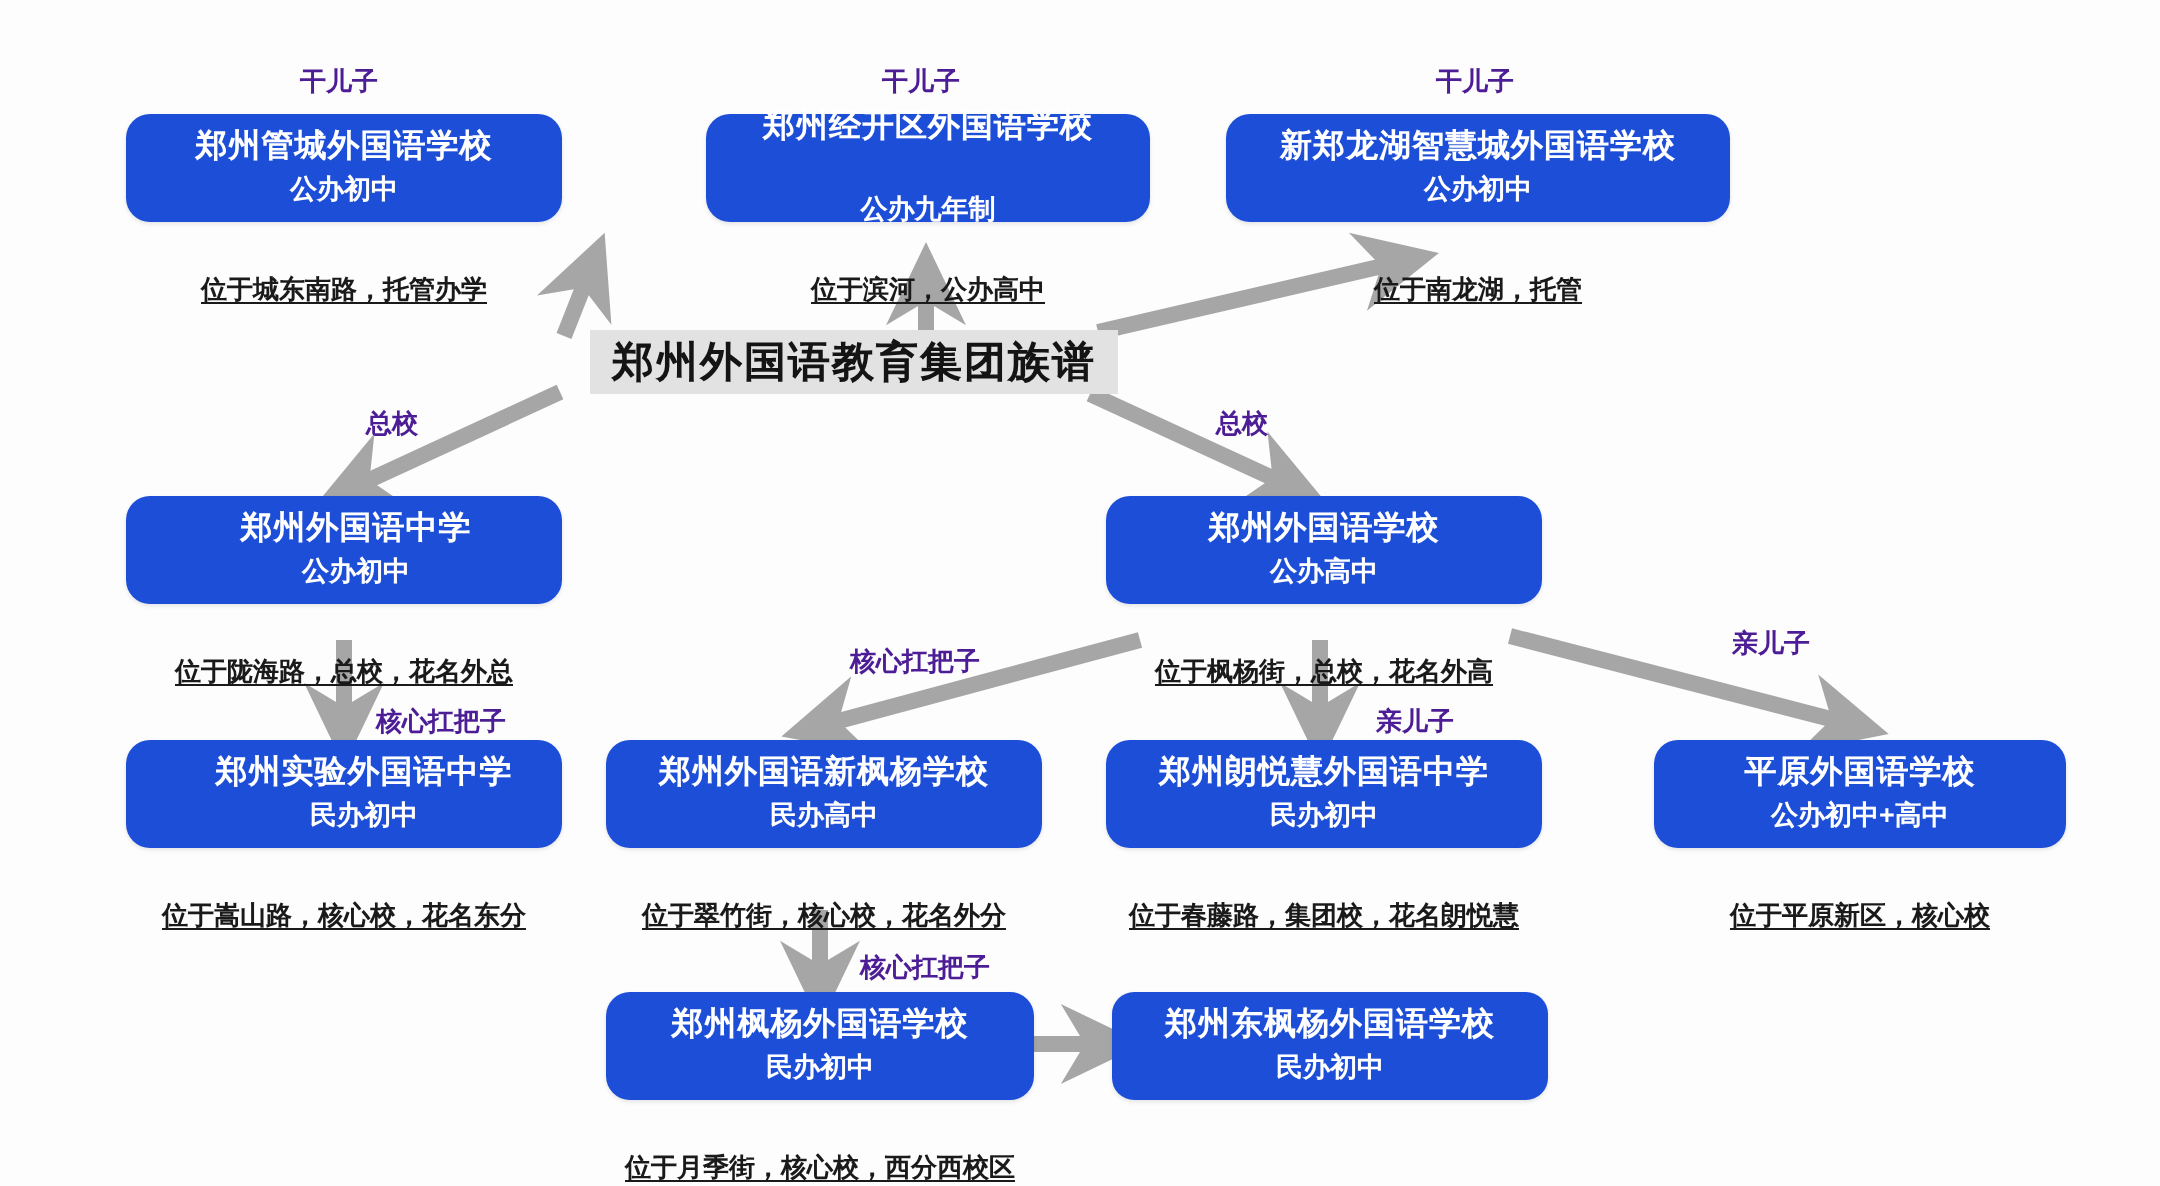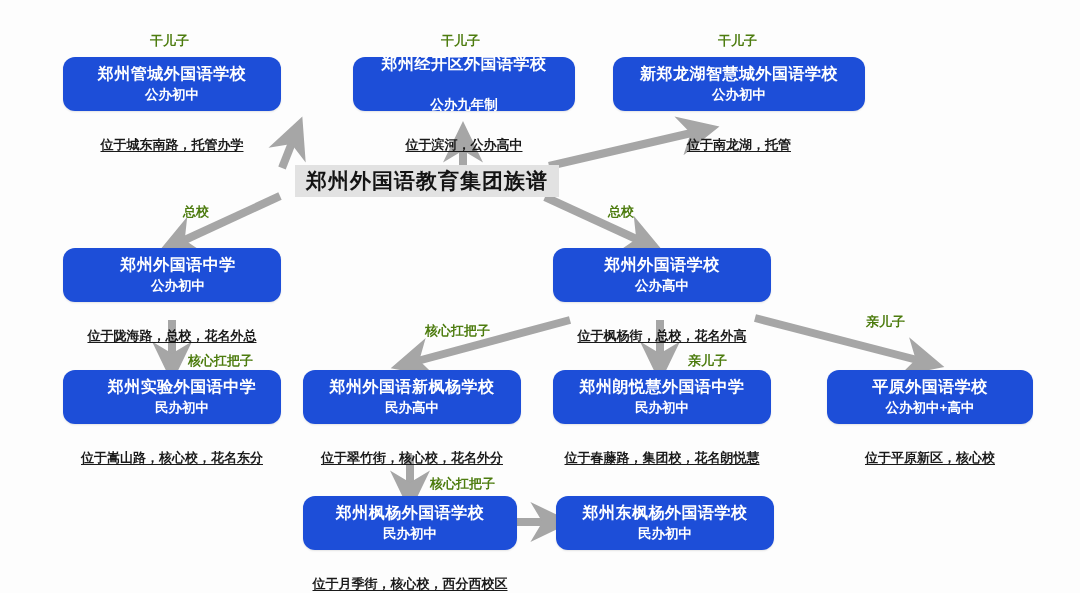--- a/index.html
+++ b/index.html
@@ -60,21 +60,21 @@
     color: #1a1a1a;
     text-decoration: underline;
     text-underline-offset: 2px;
     white-space: nowrap;
     margin-top: 20px;
   }
   .edge-label {
     position: absolute;
     font-size: 13px;
     font-weight: bold;
-    color: #4d7c0f;
+    color: #4c1d95;
     white-space: nowrap;
   }
   .center-node {
     position: absolute;
     box-sizing: border-box;
     background: #e2e2e2;
     color: #141414;
     font-size: 21px;
     font-weight: bold;
     letter-spacing: 1px;
@@ -187,18 +187,18 @@
   </div>
   <div class="caption" style="left:822px; top:429px; width:216px;">位于平原新区，核心校</div>
 
   <div class="edge-label" style="left:430px; top:475px;">核心扛把子</div>
   <div class="node" style="left:303px; top:496px; width:214px; height:54px;">
     <div class="n-title">郑州枫杨外国语学校</div>
     <div class="n-sub">民办初中</div>
   </div>
   <div class="caption" style="left:293px; top:555px; width:234px;">位于月季街，核心校，西分西校区</div>
 
-  <div class="node" style="left:556px; top:496px; width:218px; height:54px;">
+  <div class="node" style="left:556px; top:496px; width:218px; height:54px;border-radius:11px;">
     <div class="n-title">郑州东枫杨外国语学校</div>
     <div class="n-sub">民办初中</div>
   </div>
 
 </div>
 
 </body></html>

